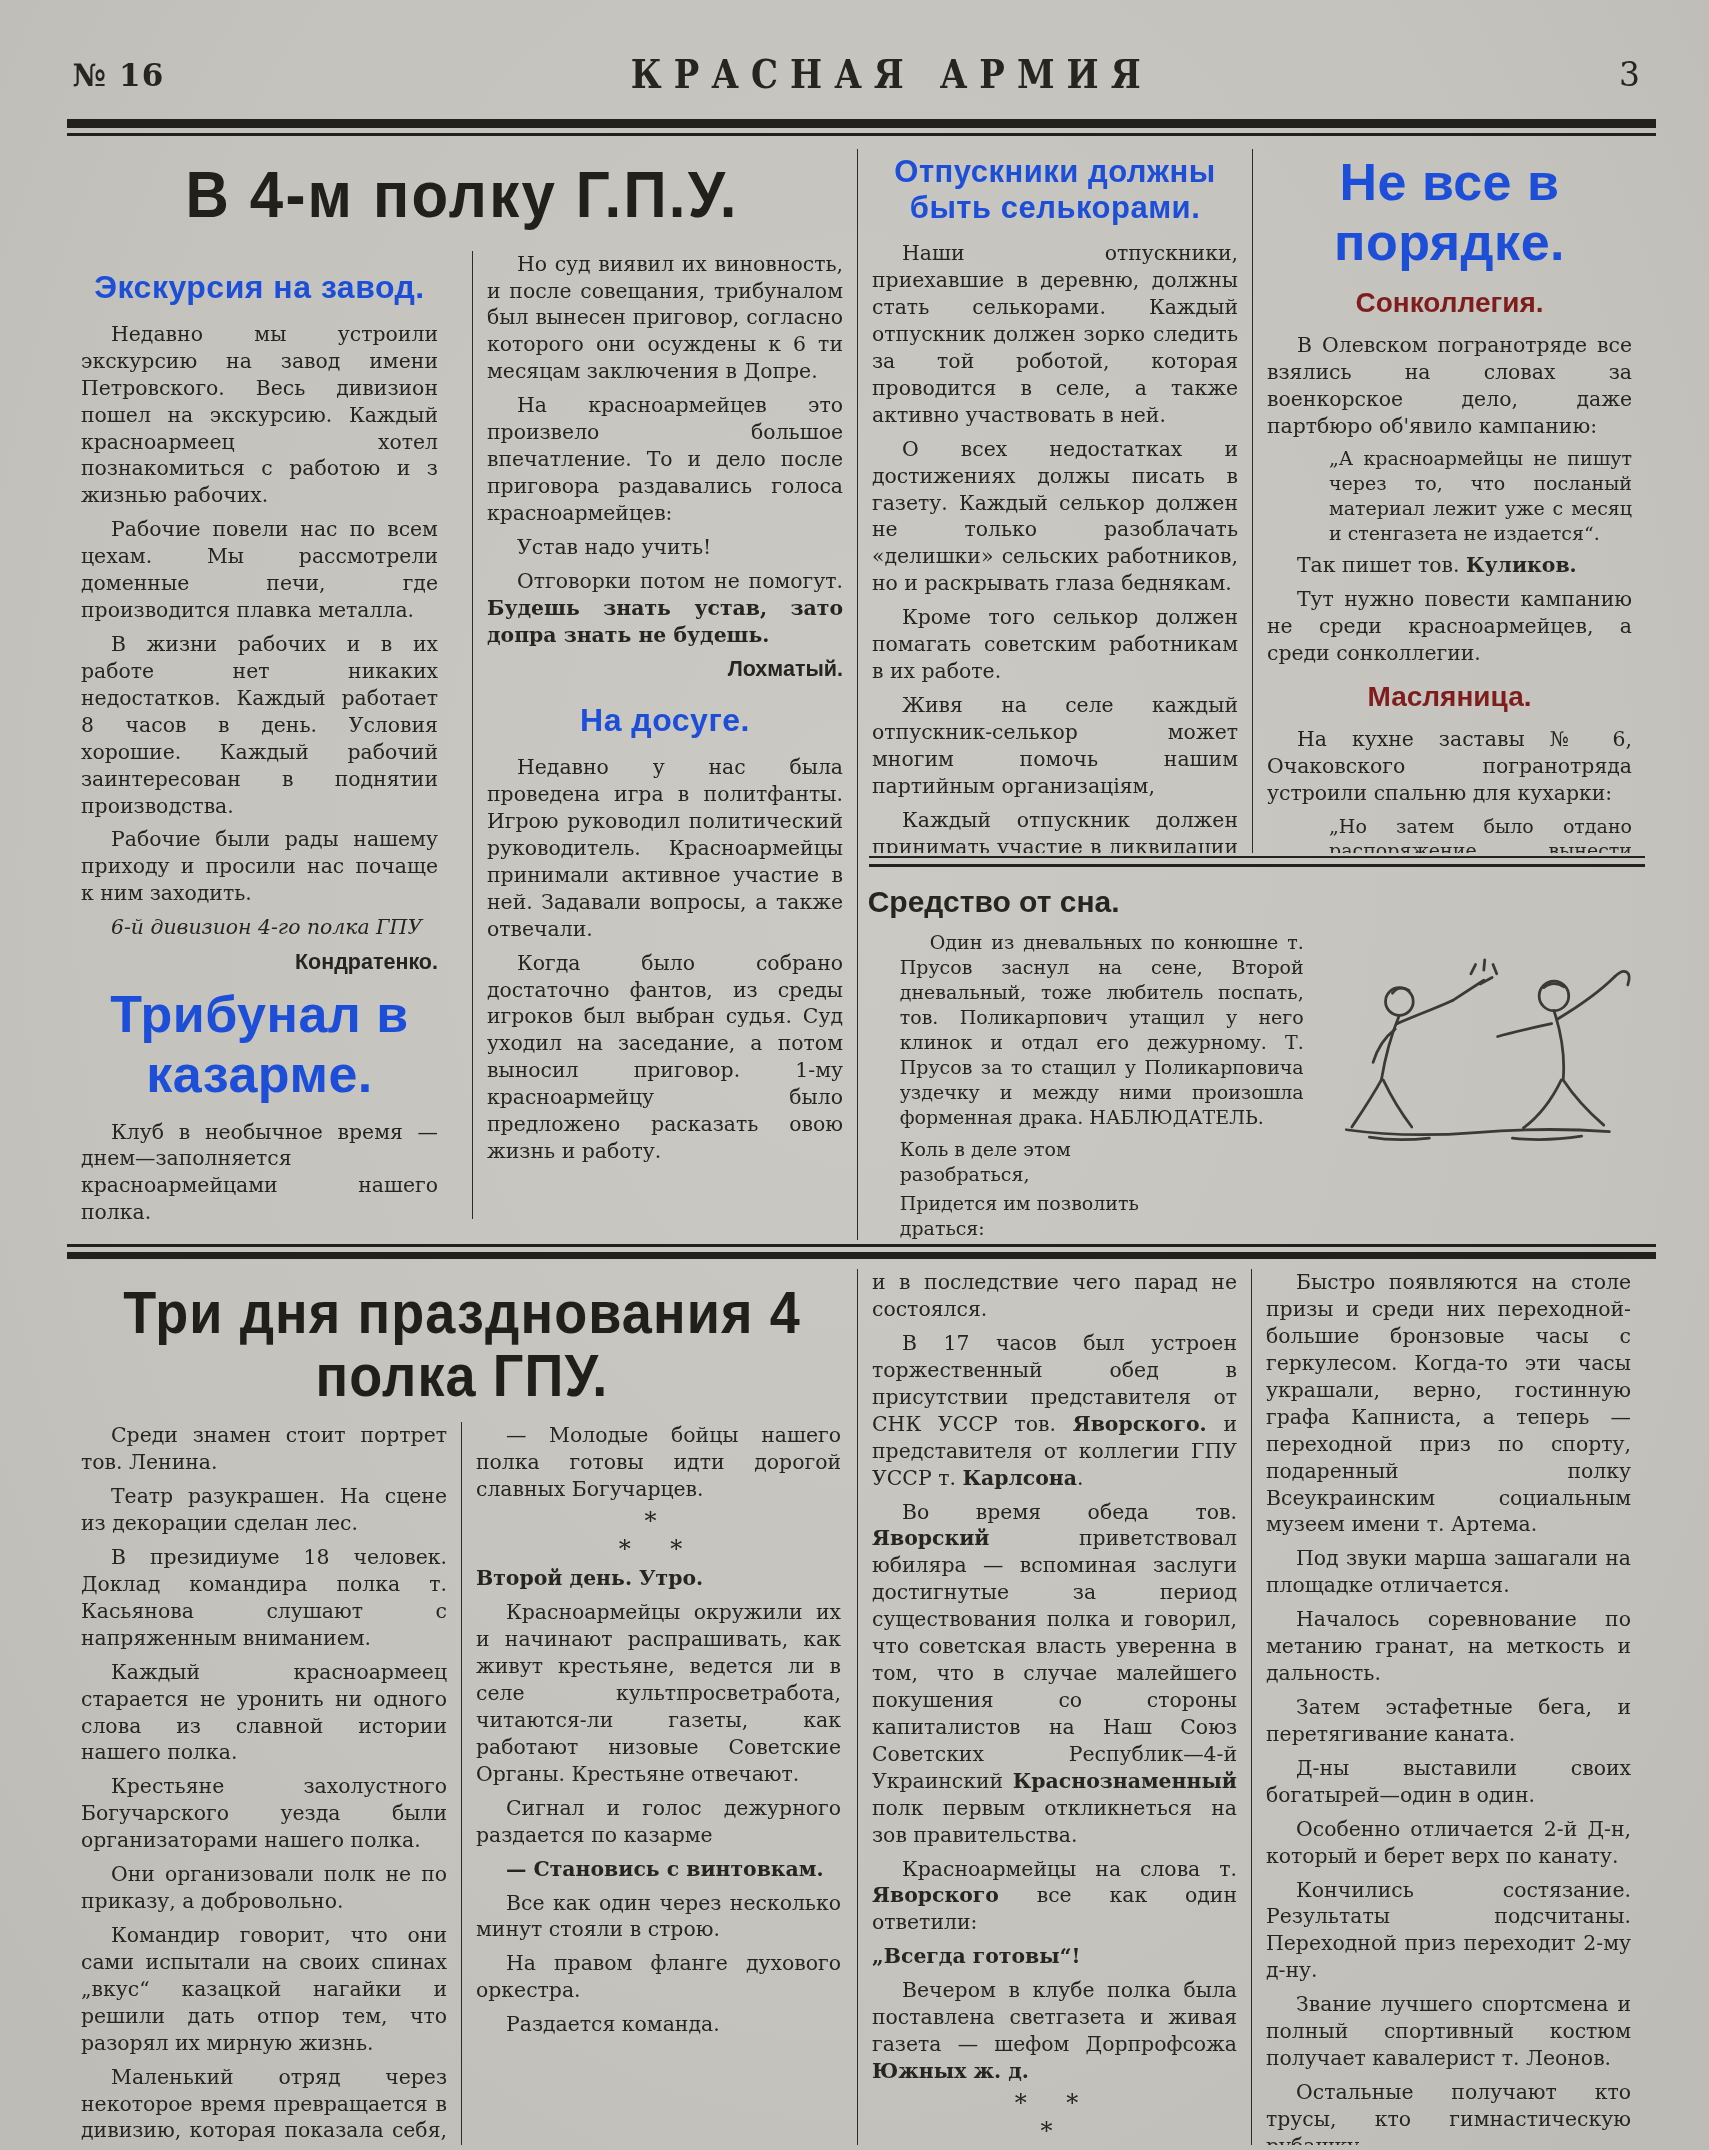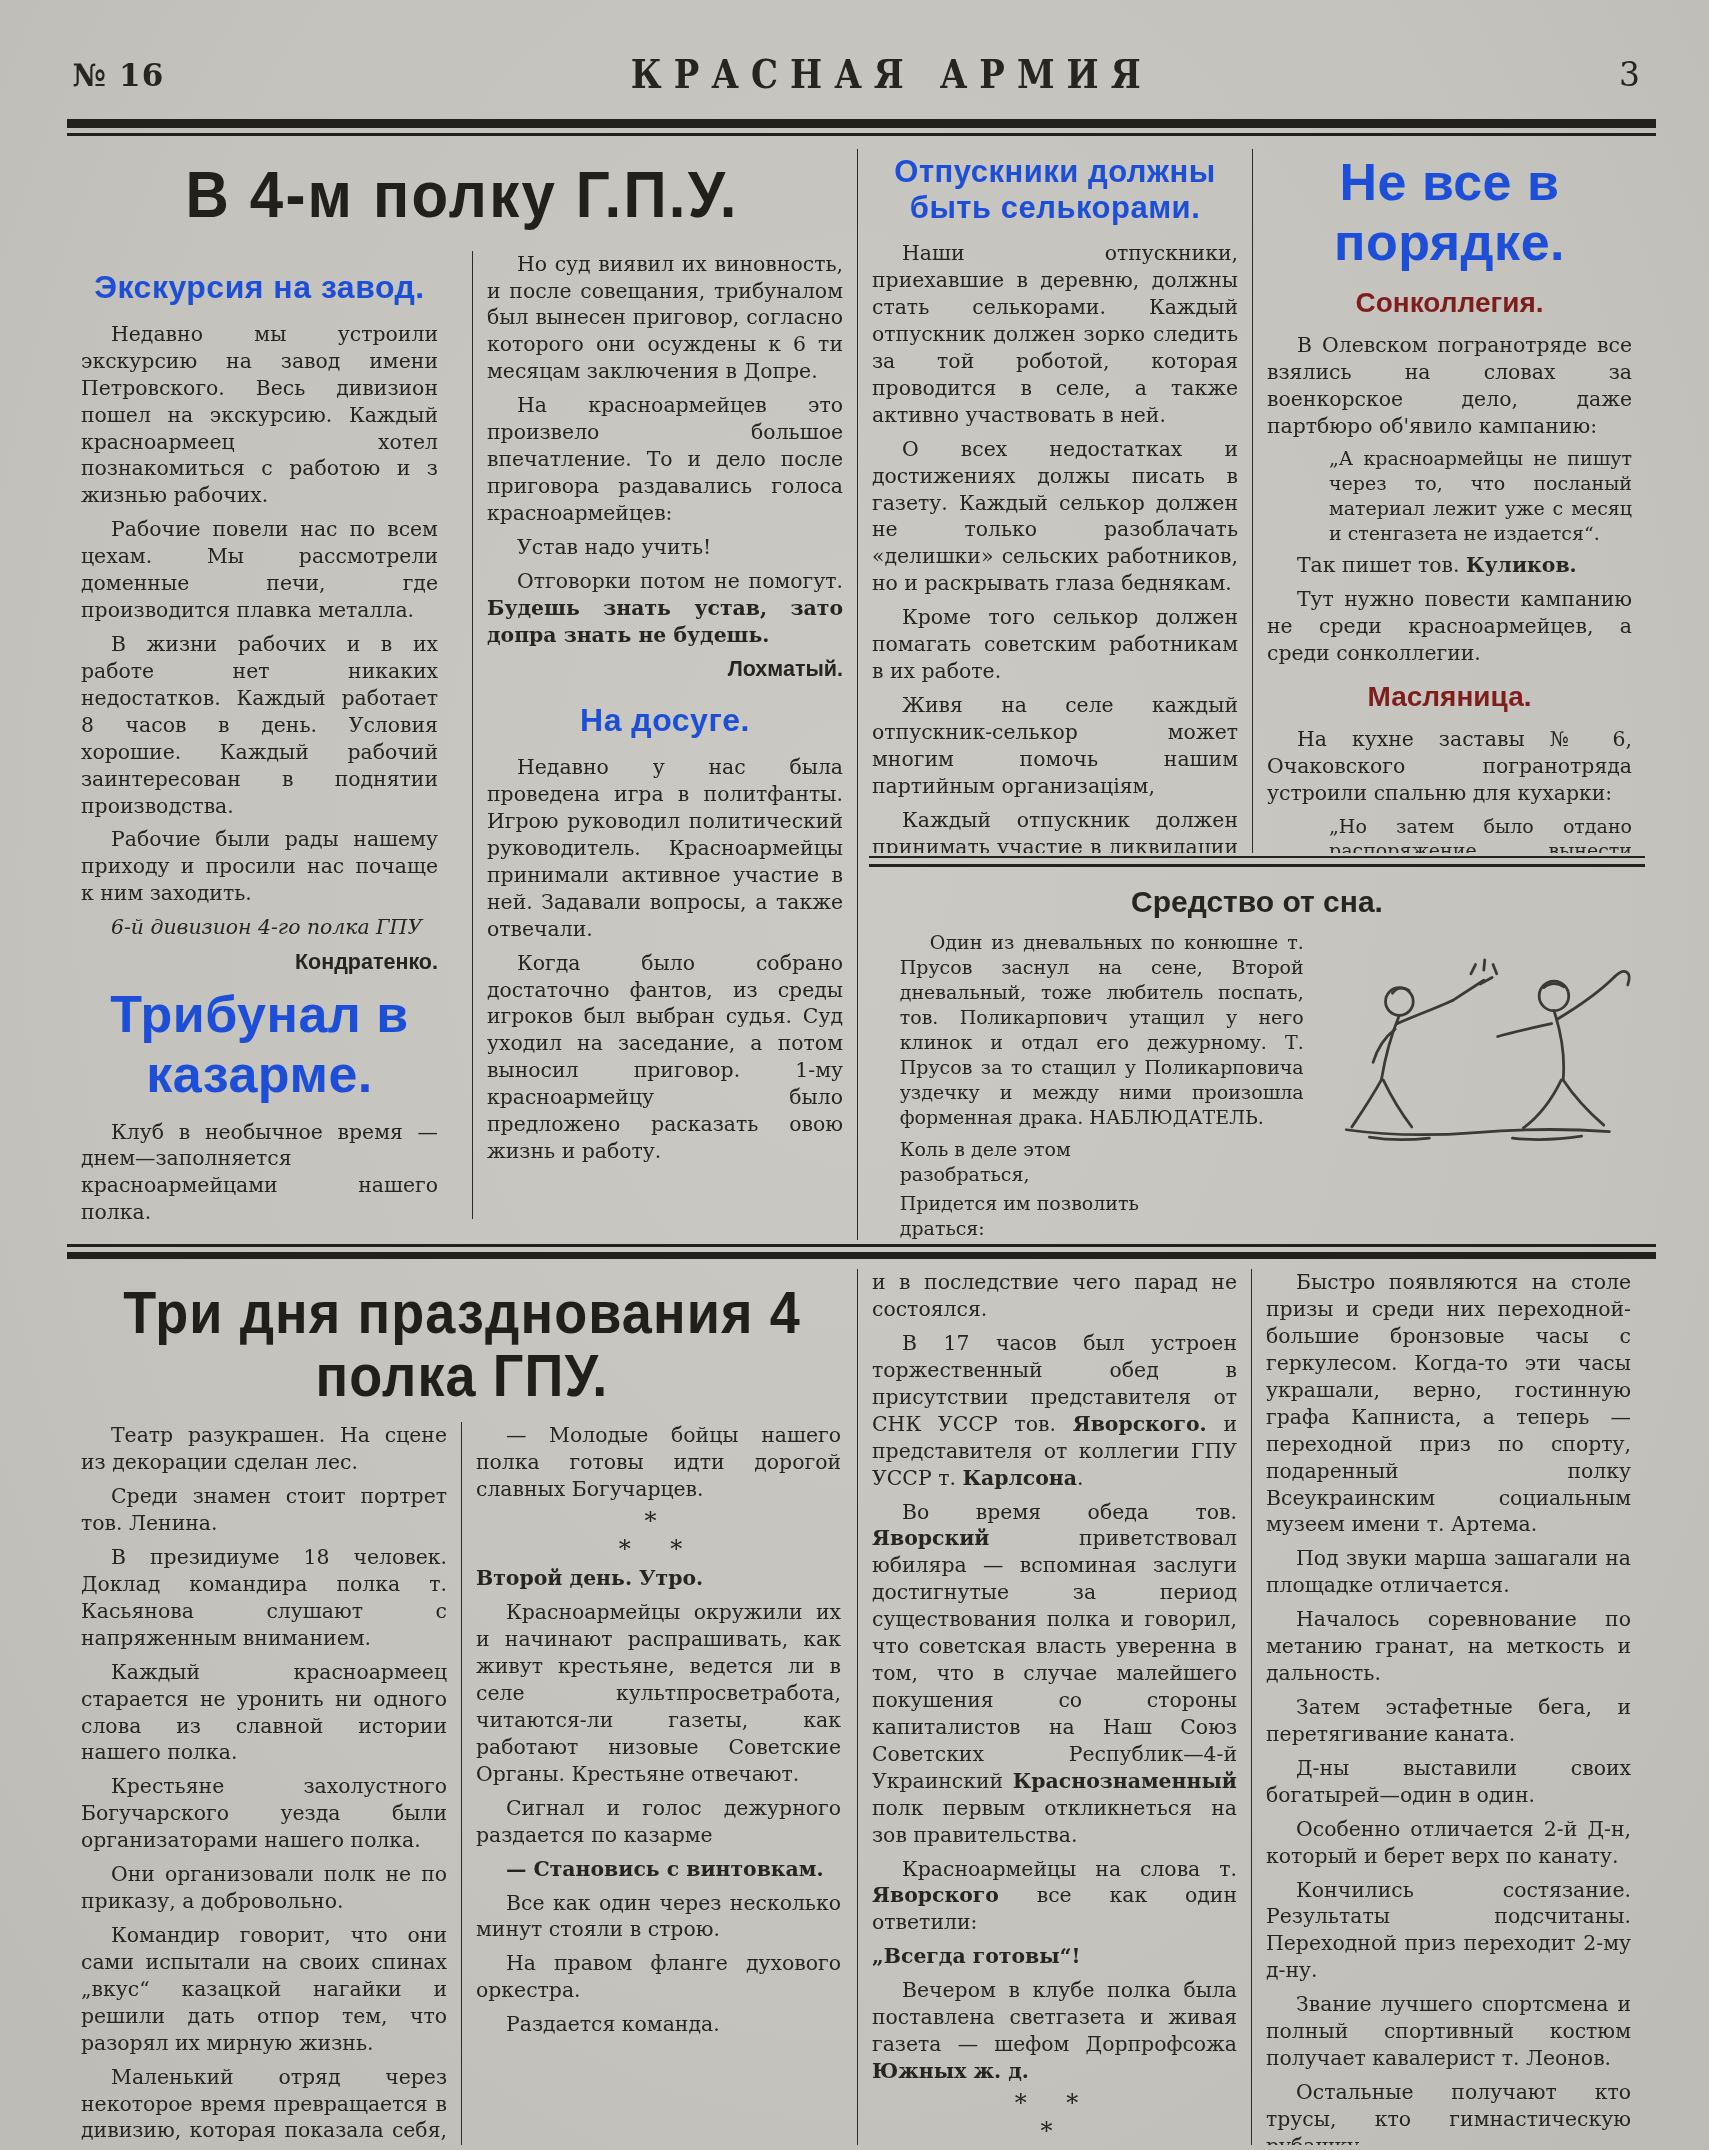--- a/index.html
+++ b/index.html
@@ -55,21 +55,21 @@
 
   
   .top-section{display:flex;margin-top:13px;height:1091px;overflow:hidden;}
   .left-wrap{width:790px;flex:none;}
   .left-cols{height:968px;gap:20px;}
   .right-wrap{flex:1;display:flex;flex-direction:column;}
   .right-top{height:704px;overflow:hidden;}
   .end-rules{margin:3.2px 10.8px 5.4px 10.8px;}
   .end-rules div{height:2.7px;background:#23221e;margin-bottom:5.4px;}
   .sredstvo{flex:1;overflow:hidden;padding:0 9.7px;}
-  .sred-head{font-family:"Liberation Sans",sans-serif;font-weight:800;font-size:30px;text-align:center;margin:7.5px 0 10.8px;}
+  .sred-head{font-family:"Liberation Sans",sans-serif;font-weight:800;font-size:30px;margin:7.5px 0 10.8px;}
   .sred-body{display:flex;}
   .sred-text{width:56%;box-sizing:border-box;padding-left:32px;}
   .sred-text .para{font-size:19px;}
   .sred-cartoon{width:44%;display:flex;align-items:flex-start;justify-content:center;}
   .sred-verse{margin-top:3.2px;width:60%;}
 
   
   .sec-rules{margin-top:4.3px;}
   .sec-a{height:2.7px;background:#22211d;}
   .sec-b{height:7.5px;background:#22211d;margin-top:5.4px;}
@@ -222,22 +222,22 @@
   <div class="sec-rules">
     <div class="sec-a"></div>
       <div class="sec-b"></div>
   </div>
 
   <div class="bottom-section">
     <div class="b-left">
       <div class="b-headline">Три дня празднования 4 полка ГПУ.</div>
       <div class="tcols b-cols">
         <div class="colbox bcol">
+            <p class="para"><span>Среди знамен стоит портрет тов. Ленина.</span></p>
             <p class="para"><span>Театр разукрашен. На сцене из декорации сделан лес.</span></p>
-            <p class="para"><span>Среди знамен стоит портрет тов. Ленина.</span></p>
             <p class="para"><span>В президиуме 18 человек. Доклад командира полка т. Касьянова слушают с напряженным вниманием.</span></p>
             <p class="para"><span>Каждый красноармеец старается не уронить ни одного слова из славной истории нашего полка.</span></p>
             <p class="para"><span>Крестьяне захолустного Богучарского уезда были организаторами нашего полка.</span></p>
             <p class="para"><span>Они организовали полк не по приказу, а добровольно.</span></p>
             <p class="para"><span>Командир говорит, что они сами испытали на своих спинах „вкус“ казацкой нагайки и решили дать отпор тем, что разорял их мирную жизнь.</span></p>
             <p class="para"><span>Маленький отряд через некоторое время превращается в дивизию, которая показала себя, как одна из славных частей красной армии.</span></p>
           </div>
         <div class="colbox bcol vr">
             <p class="para"><span>— Молодые бойцы нашего полка готовы идти дорогой славных Богучарцев.</span></p>
             <p class="para stars"><span>*</span></p>

